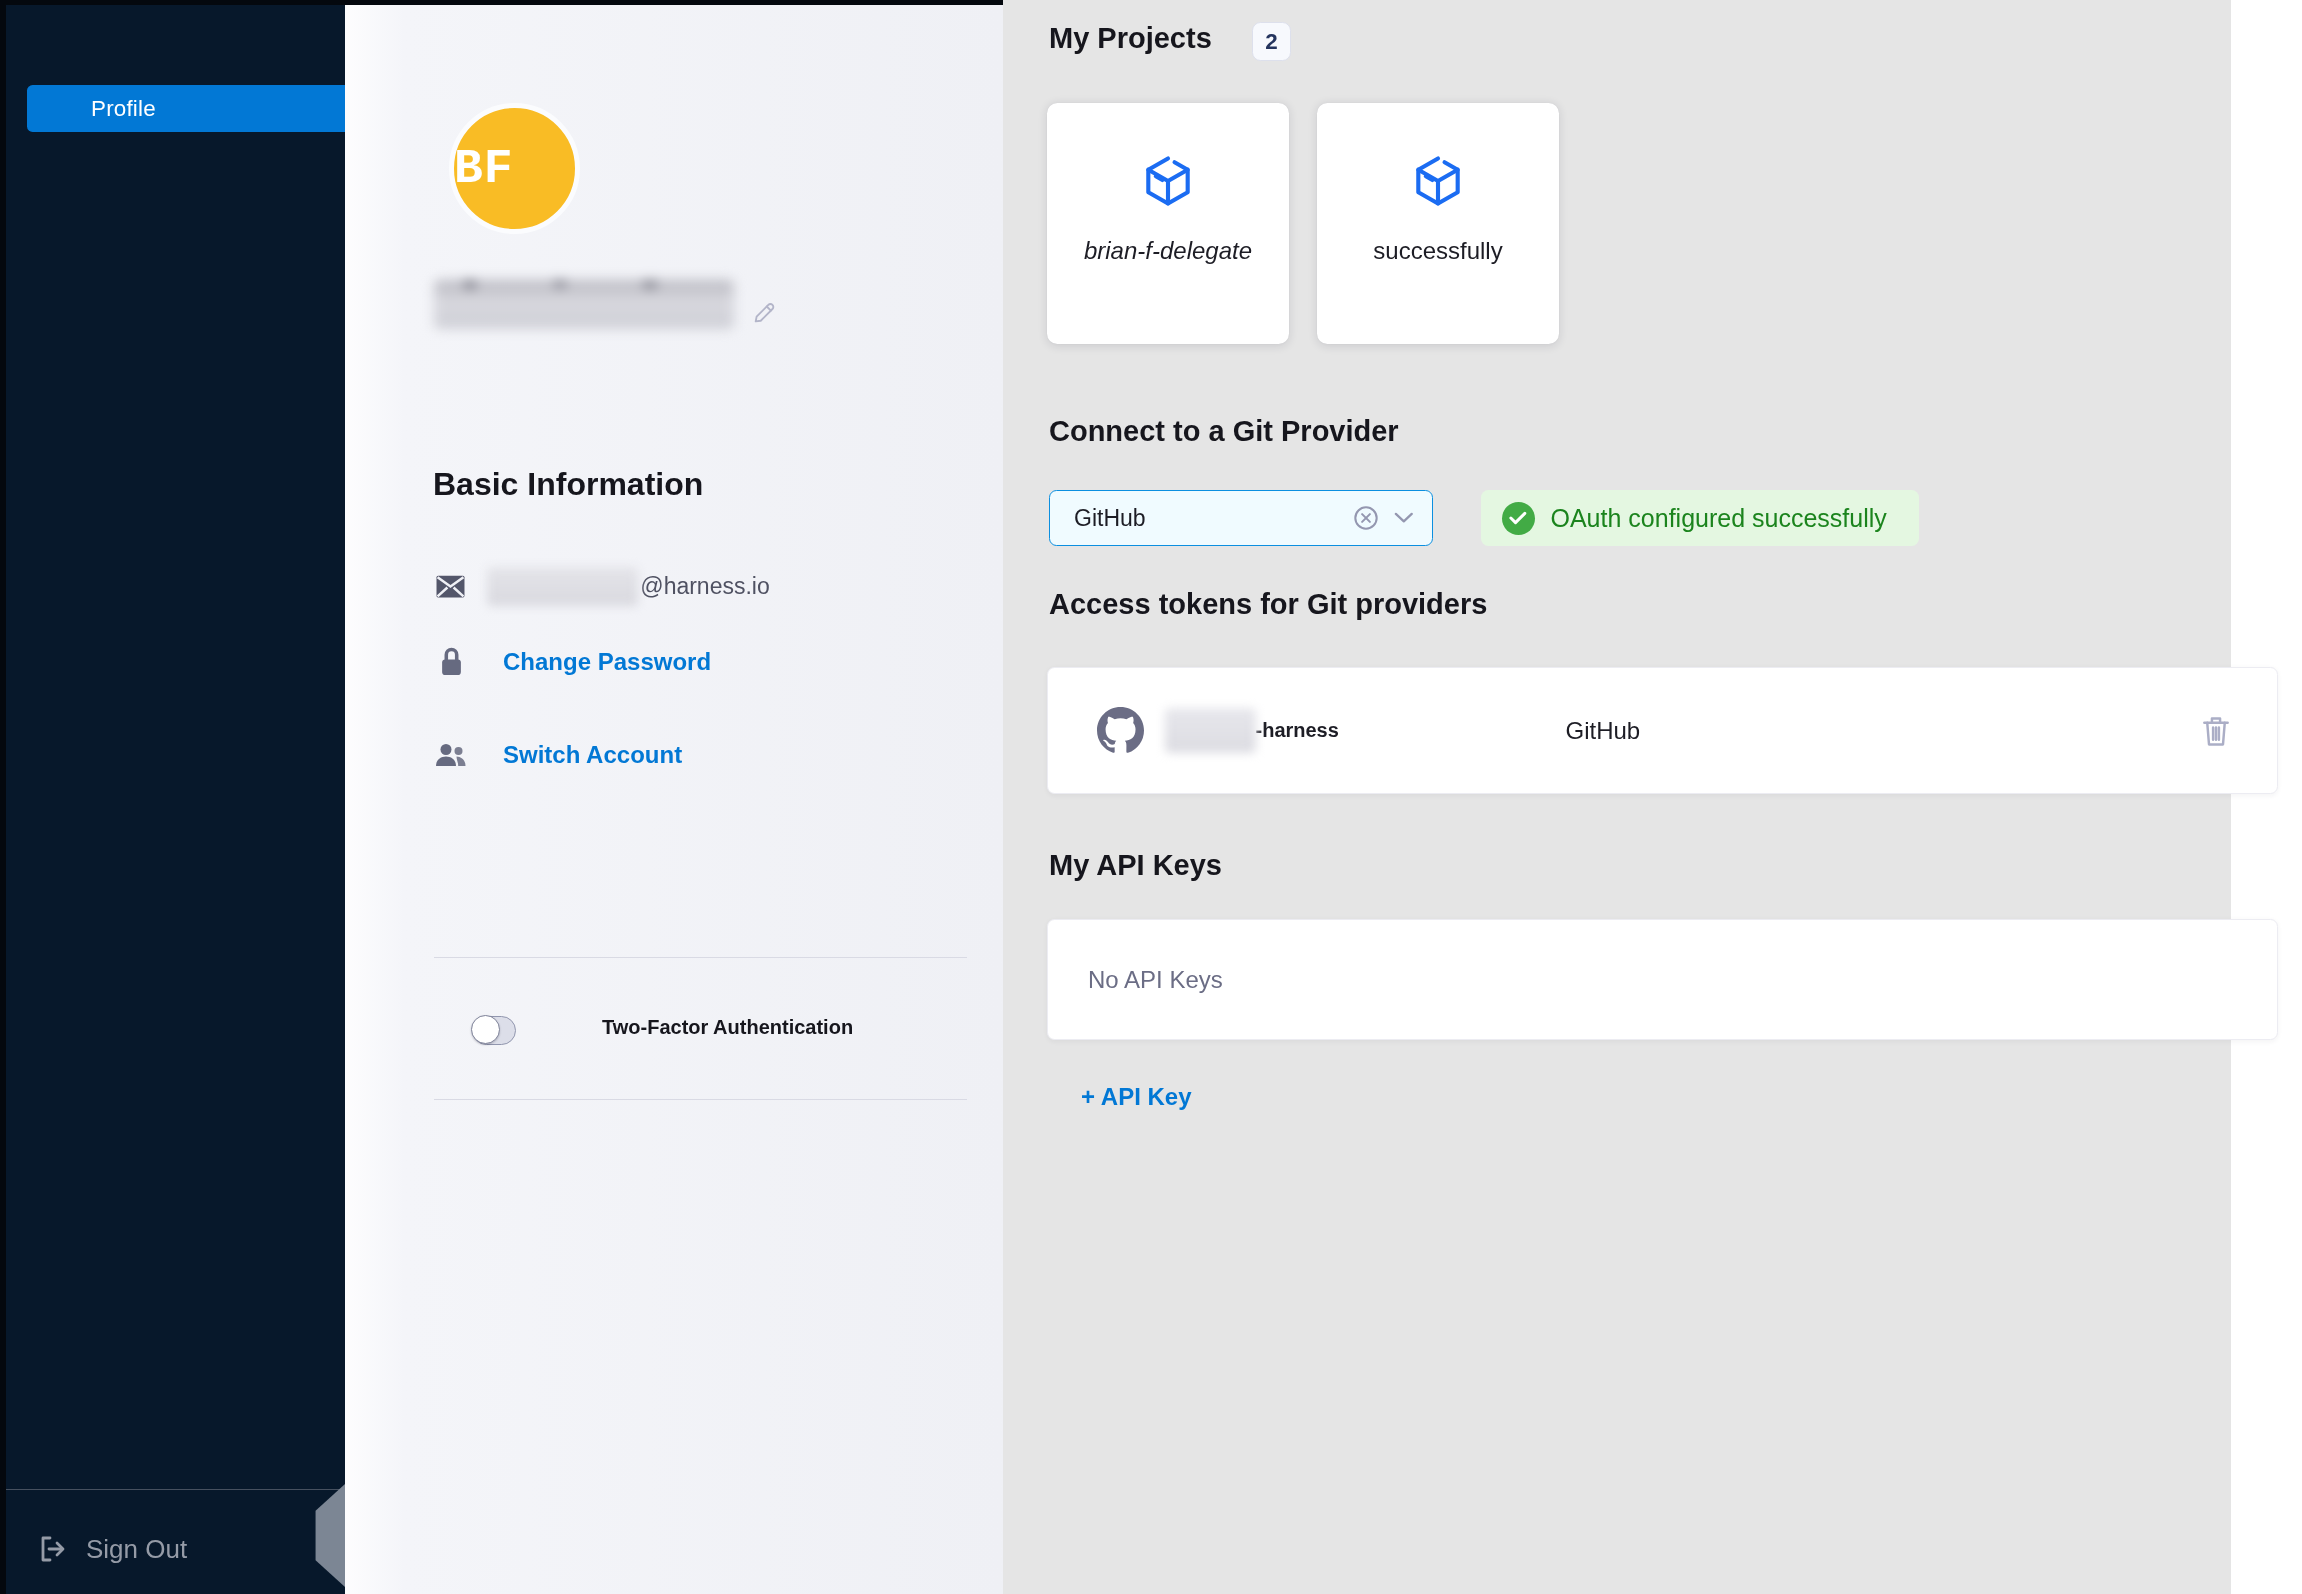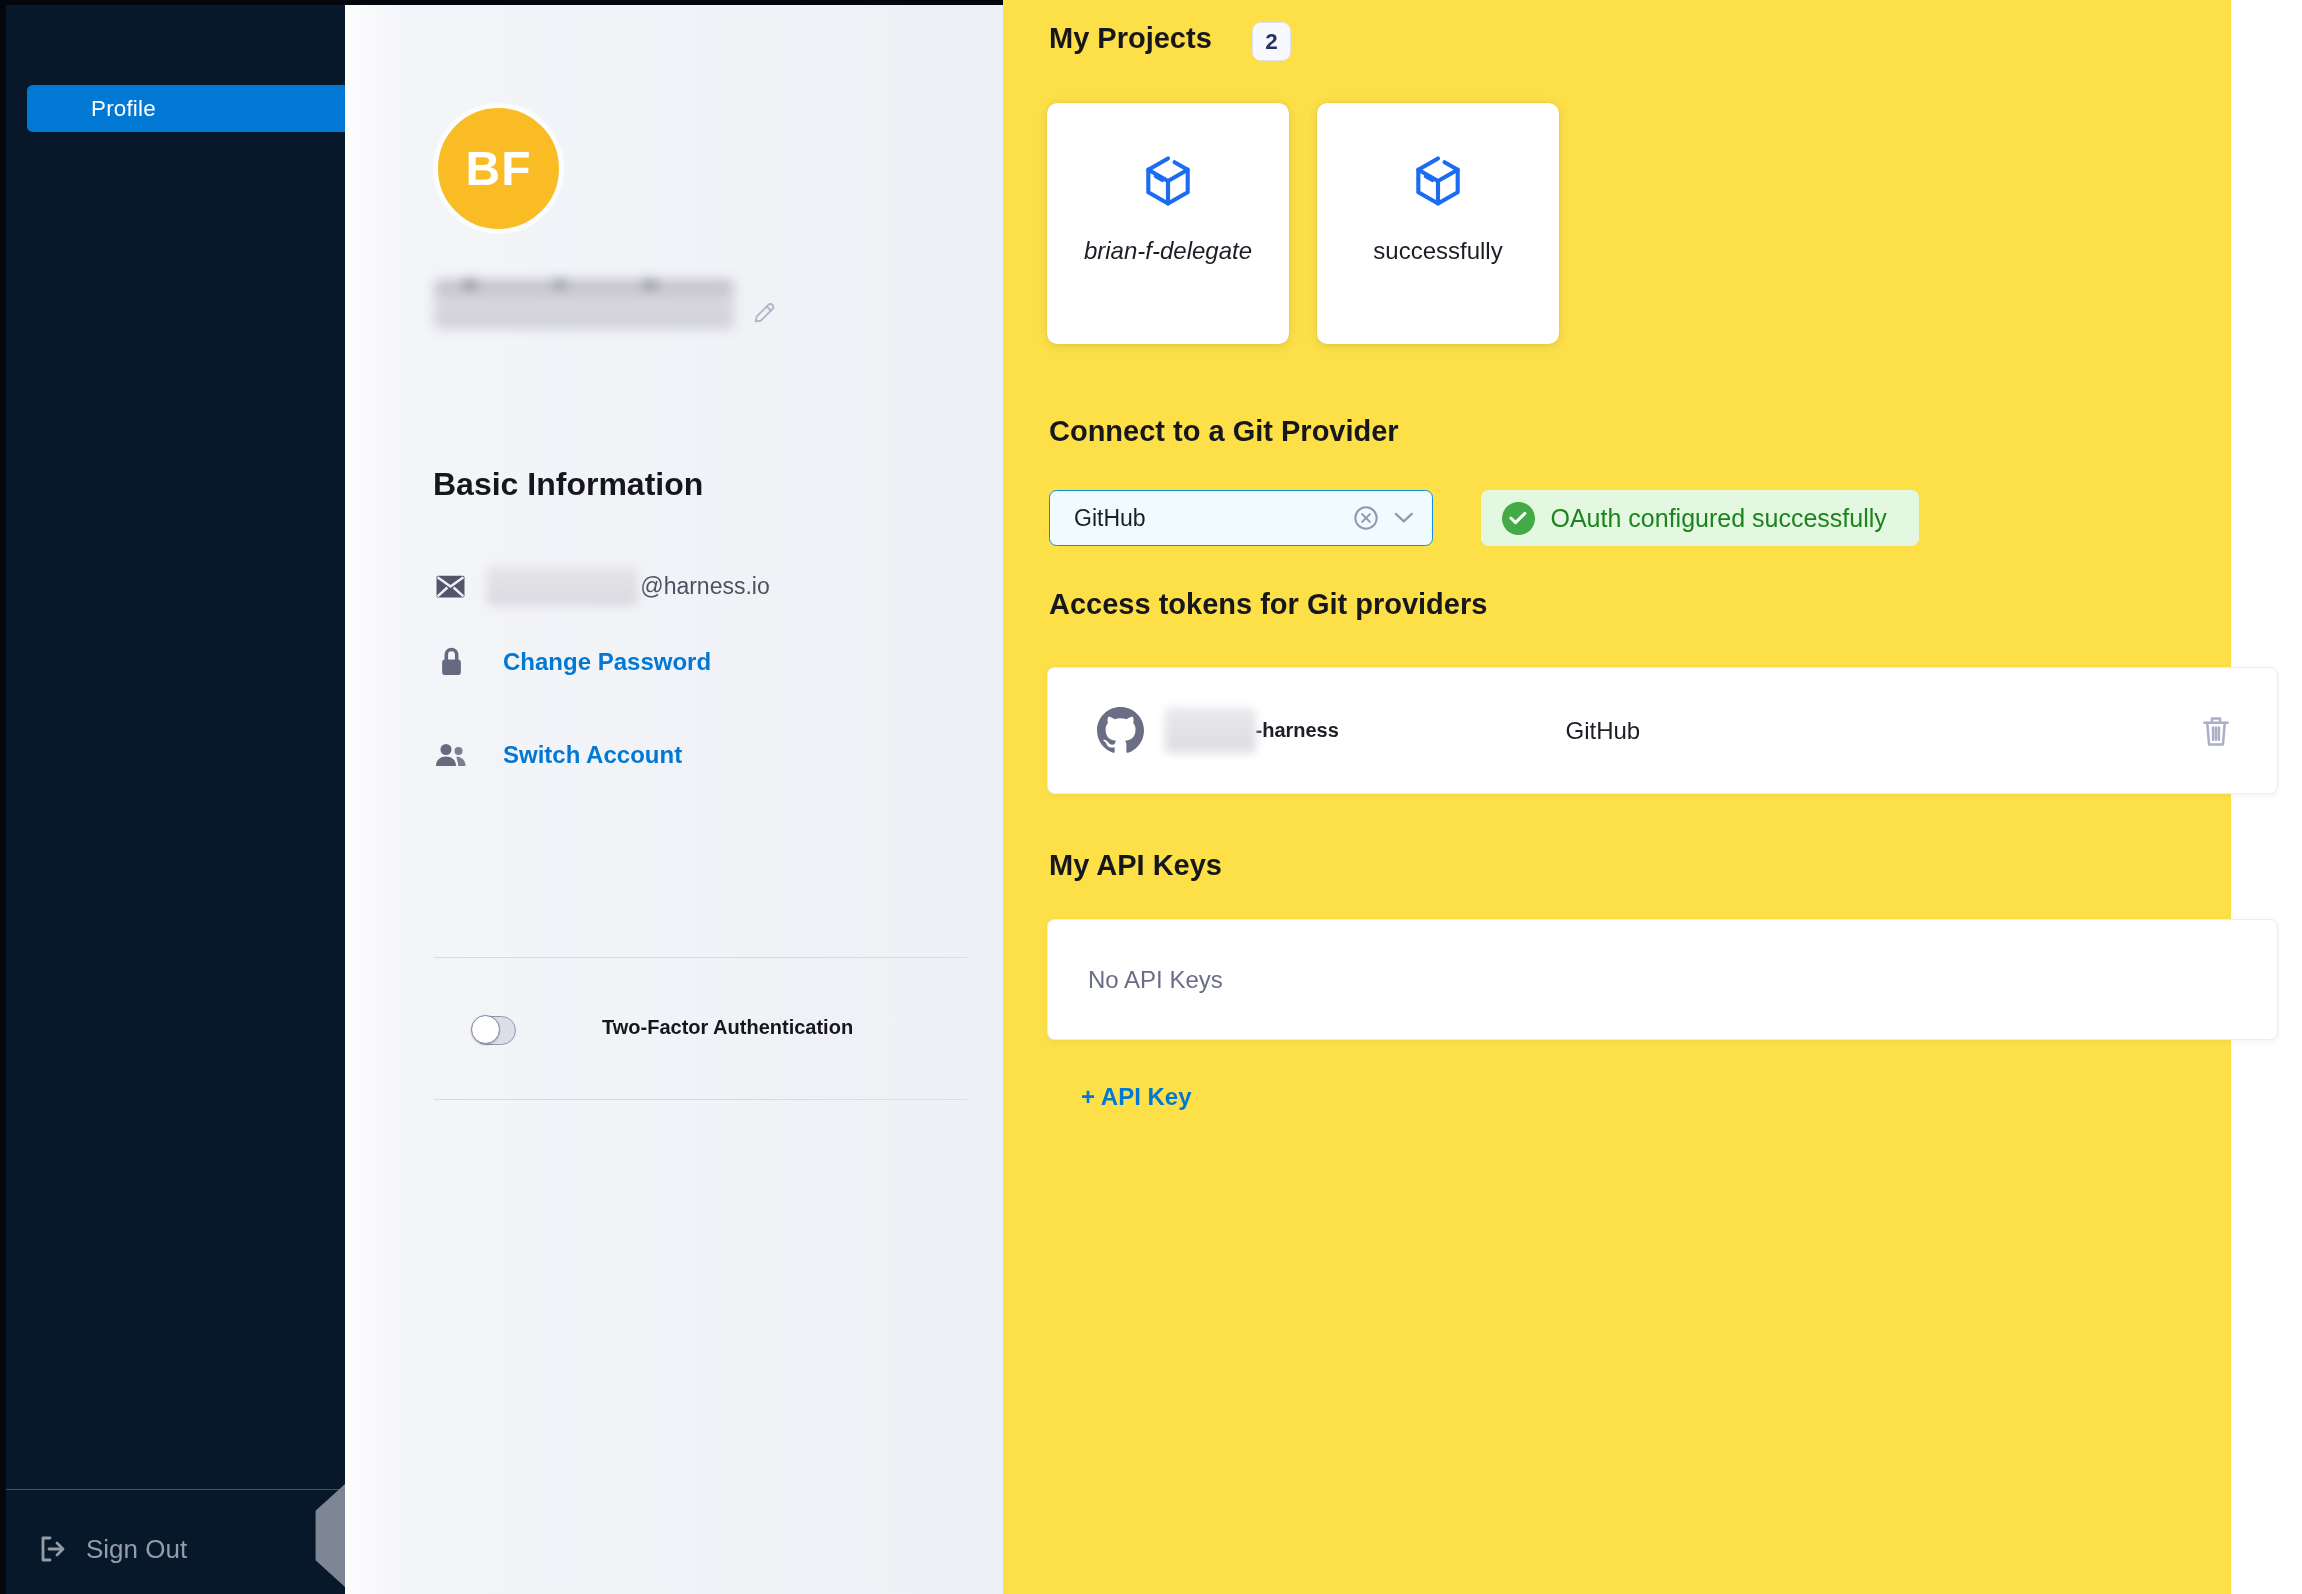--- a/index.html
+++ b/index.html
@@ -8,42 +8,42 @@
     font-family:"Liberation Sans", sans-serif; color:#1c1c28;
   }
   
   .sidebar { position:absolute; left:0; top:0; width:345px; height:1594px; background:#07182b; }
   .chrome-top { position:absolute; left:0; top:0; width:1003px; height:4.7px; background:#04080e; z-index:5; }
   .chrome-left { position:absolute; left:0; top:0; width:5.6px; height:1594px; background:#04080e; z-index:5; }
   .midpanel {
     position:absolute; left:345px; top:0; width:658px; height:1594px;
     background:linear-gradient(90deg,#fdfdfe 0%, #f4f5f9 9%, #eff0f5 100%);
   }
-  .mainpanel { position:absolute; left:1003px; top:0; width:1228px; height:1594px; background:#fde047; }
+  .mainpanel { position:absolute; left:1003px; top:0; width:1228px; height:1594px; background:#e5e5e5; }
 
   
   .nav-item-active {
     position:absolute; left:27px; top:85px; width:318px; height:47px;
     background:#0278d5; border-radius:5.6px 0 0 5.6px;
     display:flex; align-items:center; cursor:pointer;
   }
   .nav-item-active span { color:#ffffff; font-size:22.4px; margin-left:64px; letter-spacing:0.2px; }
   .signout-divider { position:absolute; left:0; top:1489px; width:345px; height:0; border-top:1.9px solid #46505f; }
   .signout { position:absolute; left:37px; top:1533px; display:flex; align-items:center; gap:17px; cursor:pointer; }
   .signout .lbl { color:#959ba7; font-size:26px; }
   .collapse-handle {
     position:absolute; right:0; top:1484px; width:32px; height:103px;
     background:#7c8694; clip-path:polygon(100% 0, 8% 26%, 8% 74%, 100% 100%);
   }
 
   
   .avatar {
-    position:absolute; left:88px; top:103px; width:131px; height:131px; border-radius:50%;
+    position:absolute; left:104px; top:103px; width:131px; height:131px; border-radius:50%;
     background:#f9bc25; border:5.6px solid #fbfcfe; box-sizing:border-box;
-    display:flex; align-items:center; justify-content:center;
+    display:flex; align-items:center; font-family:Liberation Mono, monospace;
   }
   .avatar span { color:#ffffff; font-size:48px; font-weight:bold; letter-spacing:0.9px; }
   .redact {
     border-radius:5.6px; filter:blur(5.6px);
     background:
       radial-gradient(13px 9.3px at 12% 8%, rgba(40,40,55,.8), rgba(40,40,55,0) 70%),
       radial-gradient(13px 9.3px at 42% 6%, rgba(40,40,55,.7), rgba(40,40,55,0) 70%),
       radial-gradient(15px 9.3px at 72% 8%, rgba(40,40,55,.7), rgba(40,40,55,0) 70%),
       linear-gradient(180deg,#b9b9c1 0%, #d8d8de 45%, #cecfd6 100%);
   }

